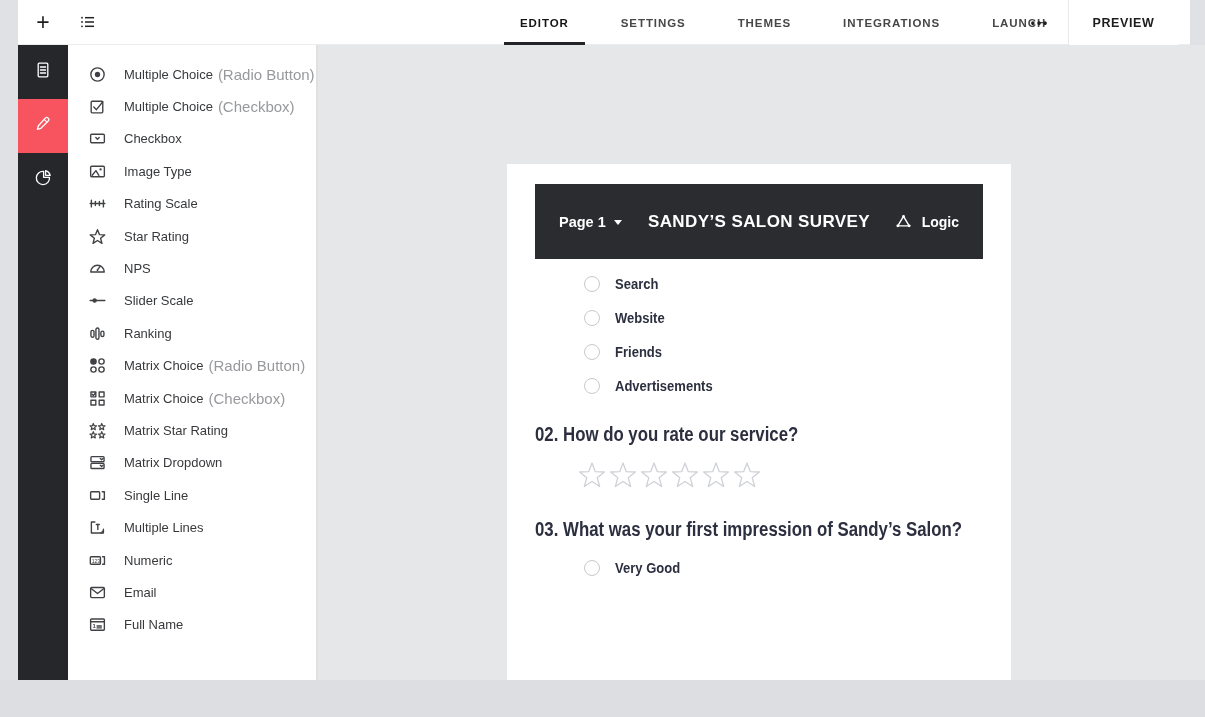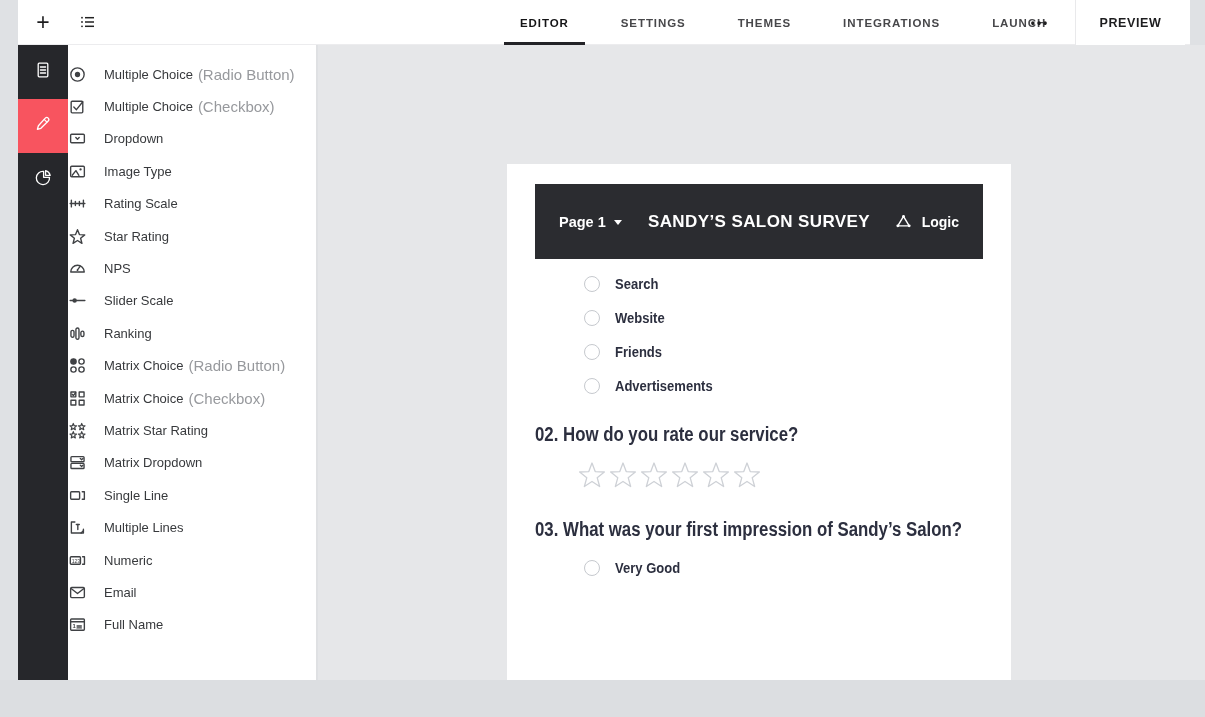--- a/index.html
+++ b/index.html
@@ -15,33 +15,33 @@
                font-size:23px; font-weight:400; color:#1c1c1e; cursor:pointer; }
   .list-cell { width:40px; height:45px; display:flex; align-items:center; justify-content:center; cursor:pointer; }
   .tabs { position:absolute; left:476px; top:0; height:45px; display:flex; }
   .tab { position:relative; height:45px; display:flex; align-items:center; padding:0 26px;
          font-size:11.5px; font-weight:700; letter-spacing:.08em; color:#47474a; cursor:pointer; }
   .tab.active { color:#141416; }
   .tab.active::after { content:""; position:absolute; left:10px; right:10px; bottom:0; height:3px; background:#232327; }
   .more-btn { position:absolute; right:128px; top:0; height:45px; width:44px; display:flex;
               align-items:center; justify-content:center; font-size:12px; font-weight:900;
               letter-spacing:2px; color:#1f1f21; cursor:pointer; }
-  .preview-btn { position:absolute; right:5px; top:0; height:45px; width:110px; border-left:1px solid #e9e9eb;
+  .preview-btn { position:absolute; right:12px; top:0; height:45px; width:110px; border-left:1px solid #e9e9eb;
                  display:flex; align-items:center; justify-content:center; font-size:12.5px; font-weight:700;
                  letter-spacing:.05em; color:#1d1d1f; background:#fff; cursor:pointer; }
 
   
   .iconbar { position:absolute; left:18px; top:45px; width:50px; height:635px; background:var(--rail); }
   .ib-item { height:54px; display:flex; align-items:center; justify-content:center; color:#fff; cursor:pointer; }
   .ib-item.active { background:var(--accent); }
 
   
   .type-panel { position:absolute; left:68px; top:45px; width:249px; height:635px; background:#fff;
                 border-right:1px solid #dfe0e2; padding-top:13px; overflow:hidden; }
-  .type-row { height:32.4px; display:flex; align-items:center; cursor:pointer; }
+  .type-row { height:32.4px; display:flex; align-items:center; padding-left:20px; cursor:pointer; }
   .type-icon { width:19px; height:19px; margin-right:17px; color:#3f4144; flex:0 0 auto;
                display:flex; align-items:center; justify-content:center; }
   .type-label { font-size:13px; color:#37393c; white-space:nowrap; }
   .type-sub { font-size:15px; color:#97999d; margin-left:5px; white-space:nowrap; }
 
   
   .canvas { position:absolute; left:318px; top:45px; width:887px; height:635px; background:#e6e7e9; }
   .bottom-strip { position:absolute; left:0; top:680px; width:1205px; height:37px; background:#dcdee1; }
   .card { position:absolute; left:189px; top:119px; width:504px; height:516px; background:#fff; }
   .card-header { position:relative; margin:20px 28px 0; height:75px; background:var(--headerbg);
@@ -139,21 +139,21 @@
         <span class="type-label">Multiple Choice</span>
         <span class="type-sub">(Checkbox)</span>
       </div>
       <div class="type-row">
         <span class="type-icon">
           <svg width="19" height="19" viewBox="0 0 18 18" fill="none" stroke="currentColor" stroke-width="1.3" stroke-linecap="round" stroke-linejoin="round">
             <rect x="2.5" y="5" width="13" height="8" rx="1"></rect>
             <polyline points="7.4,8 9,9.7 10.6,8"></polyline>
           </svg>
         </span>
-        <span class="type-label">Dropdown</span>
+        <span class="type-label">Checkbox</span>
       </div>
       <div class="type-row">
         <span class="type-icon">
           <svg width="19" height="19" viewBox="0 0 18 18" fill="none" stroke="currentColor" stroke-width="1.3" stroke-linecap="round" stroke-linejoin="round">
             <rect x="2.5" y="4" width="13" height="10" rx="1"></rect>
             <circle cx="11.9" cy="7" r="1.1" fill="currentColor" stroke="none"></circle>
             <polyline points="4,12.6 7.5,8.2 10.3,12.6"></polyline>
           </svg>
         </span>
         <span class="type-label">Image Type</span>

